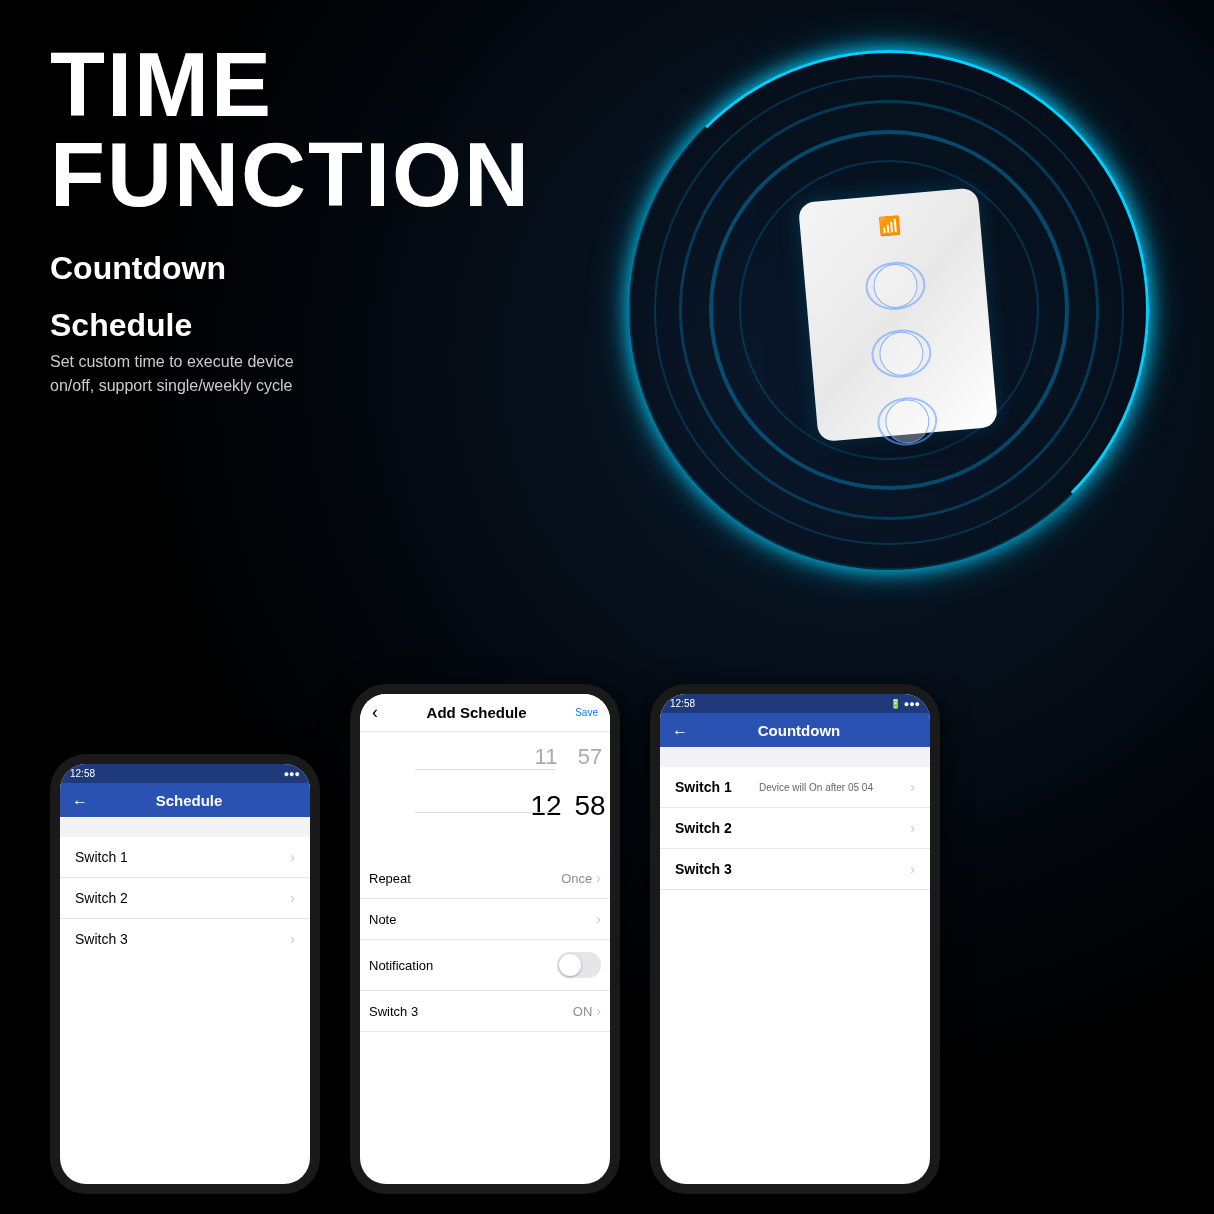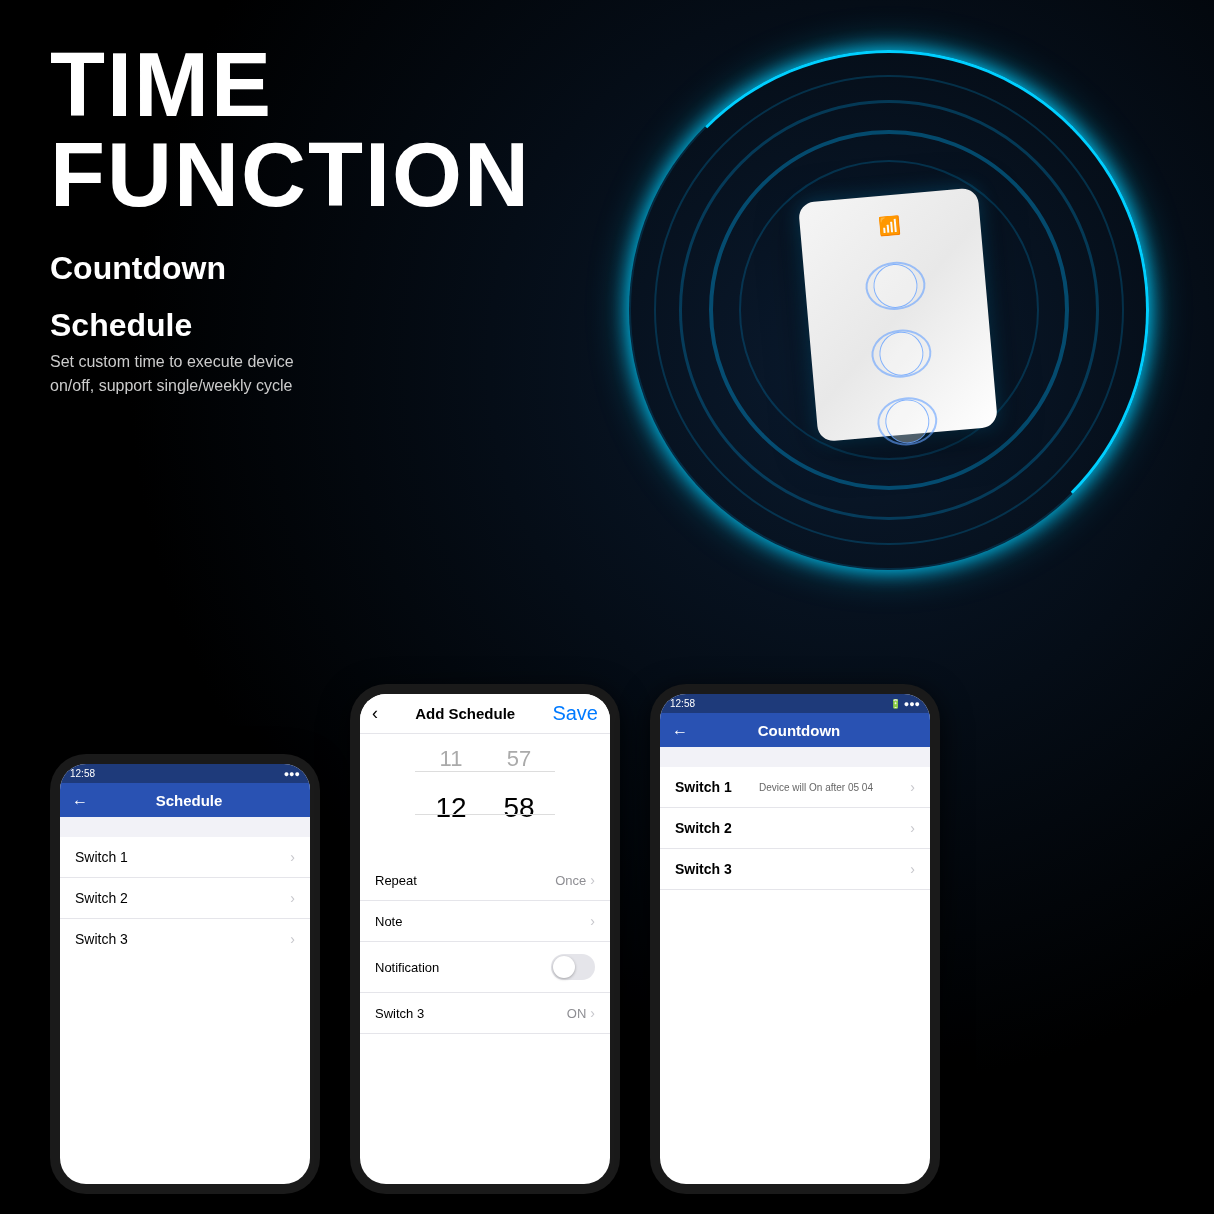--- a/index.html
+++ b/index.html
@@ -252,41 +252,41 @@
     .add-schedule-header {
       background: #fff;
       padding: 8px 12px;
       display: flex;
       align-items: center;
       justify-content: space-between;
       border-bottom: 1px solid #e5e5ea;
     }
     .save-btn {
       color: #007aff;
-      font-size: 20px;
+      font-size: 10px;
       font-weight: 500;
     }
     .add-title {
       font-size: 15px;
       font-weight: 600;
       color: #000;
     }
 
     
     .time-picker {
       background: #fff;
       padding: 10px 0;
       text-align: center;
       position: relative;
       overflow: hidden;
     }
     .time-row {
       display: flex;
-      justify-content: center;
-      gap: 28px;
+      justify-content: flex-end;
+      gap: 4px;
       padding: 4px 0;
     }
     .time-row.middle {
       font-size: 28px;
       font-weight: 500;
       color: #000;
       padding: 18px 0;
     }
     .time-row.outer {
       font-size: 22px;
@@ -312,21 +312,21 @@
 
     
     .form-section {
       background: #fff;
       margin-top: 8px;
     }
     .form-row {
       display: flex;
       align-items: center;
       justify-content: space-between;
-      padding: 12px 15px;
+      padding: 12px 9px;
       border-bottom: 1px solid #e5e5ea;
       font-size: 13px;
     }
     .form-row-label {
       color: #000;
     }
     .form-row-value {
       color: #8e8e93;
       display: flex;
       align-items: center;

